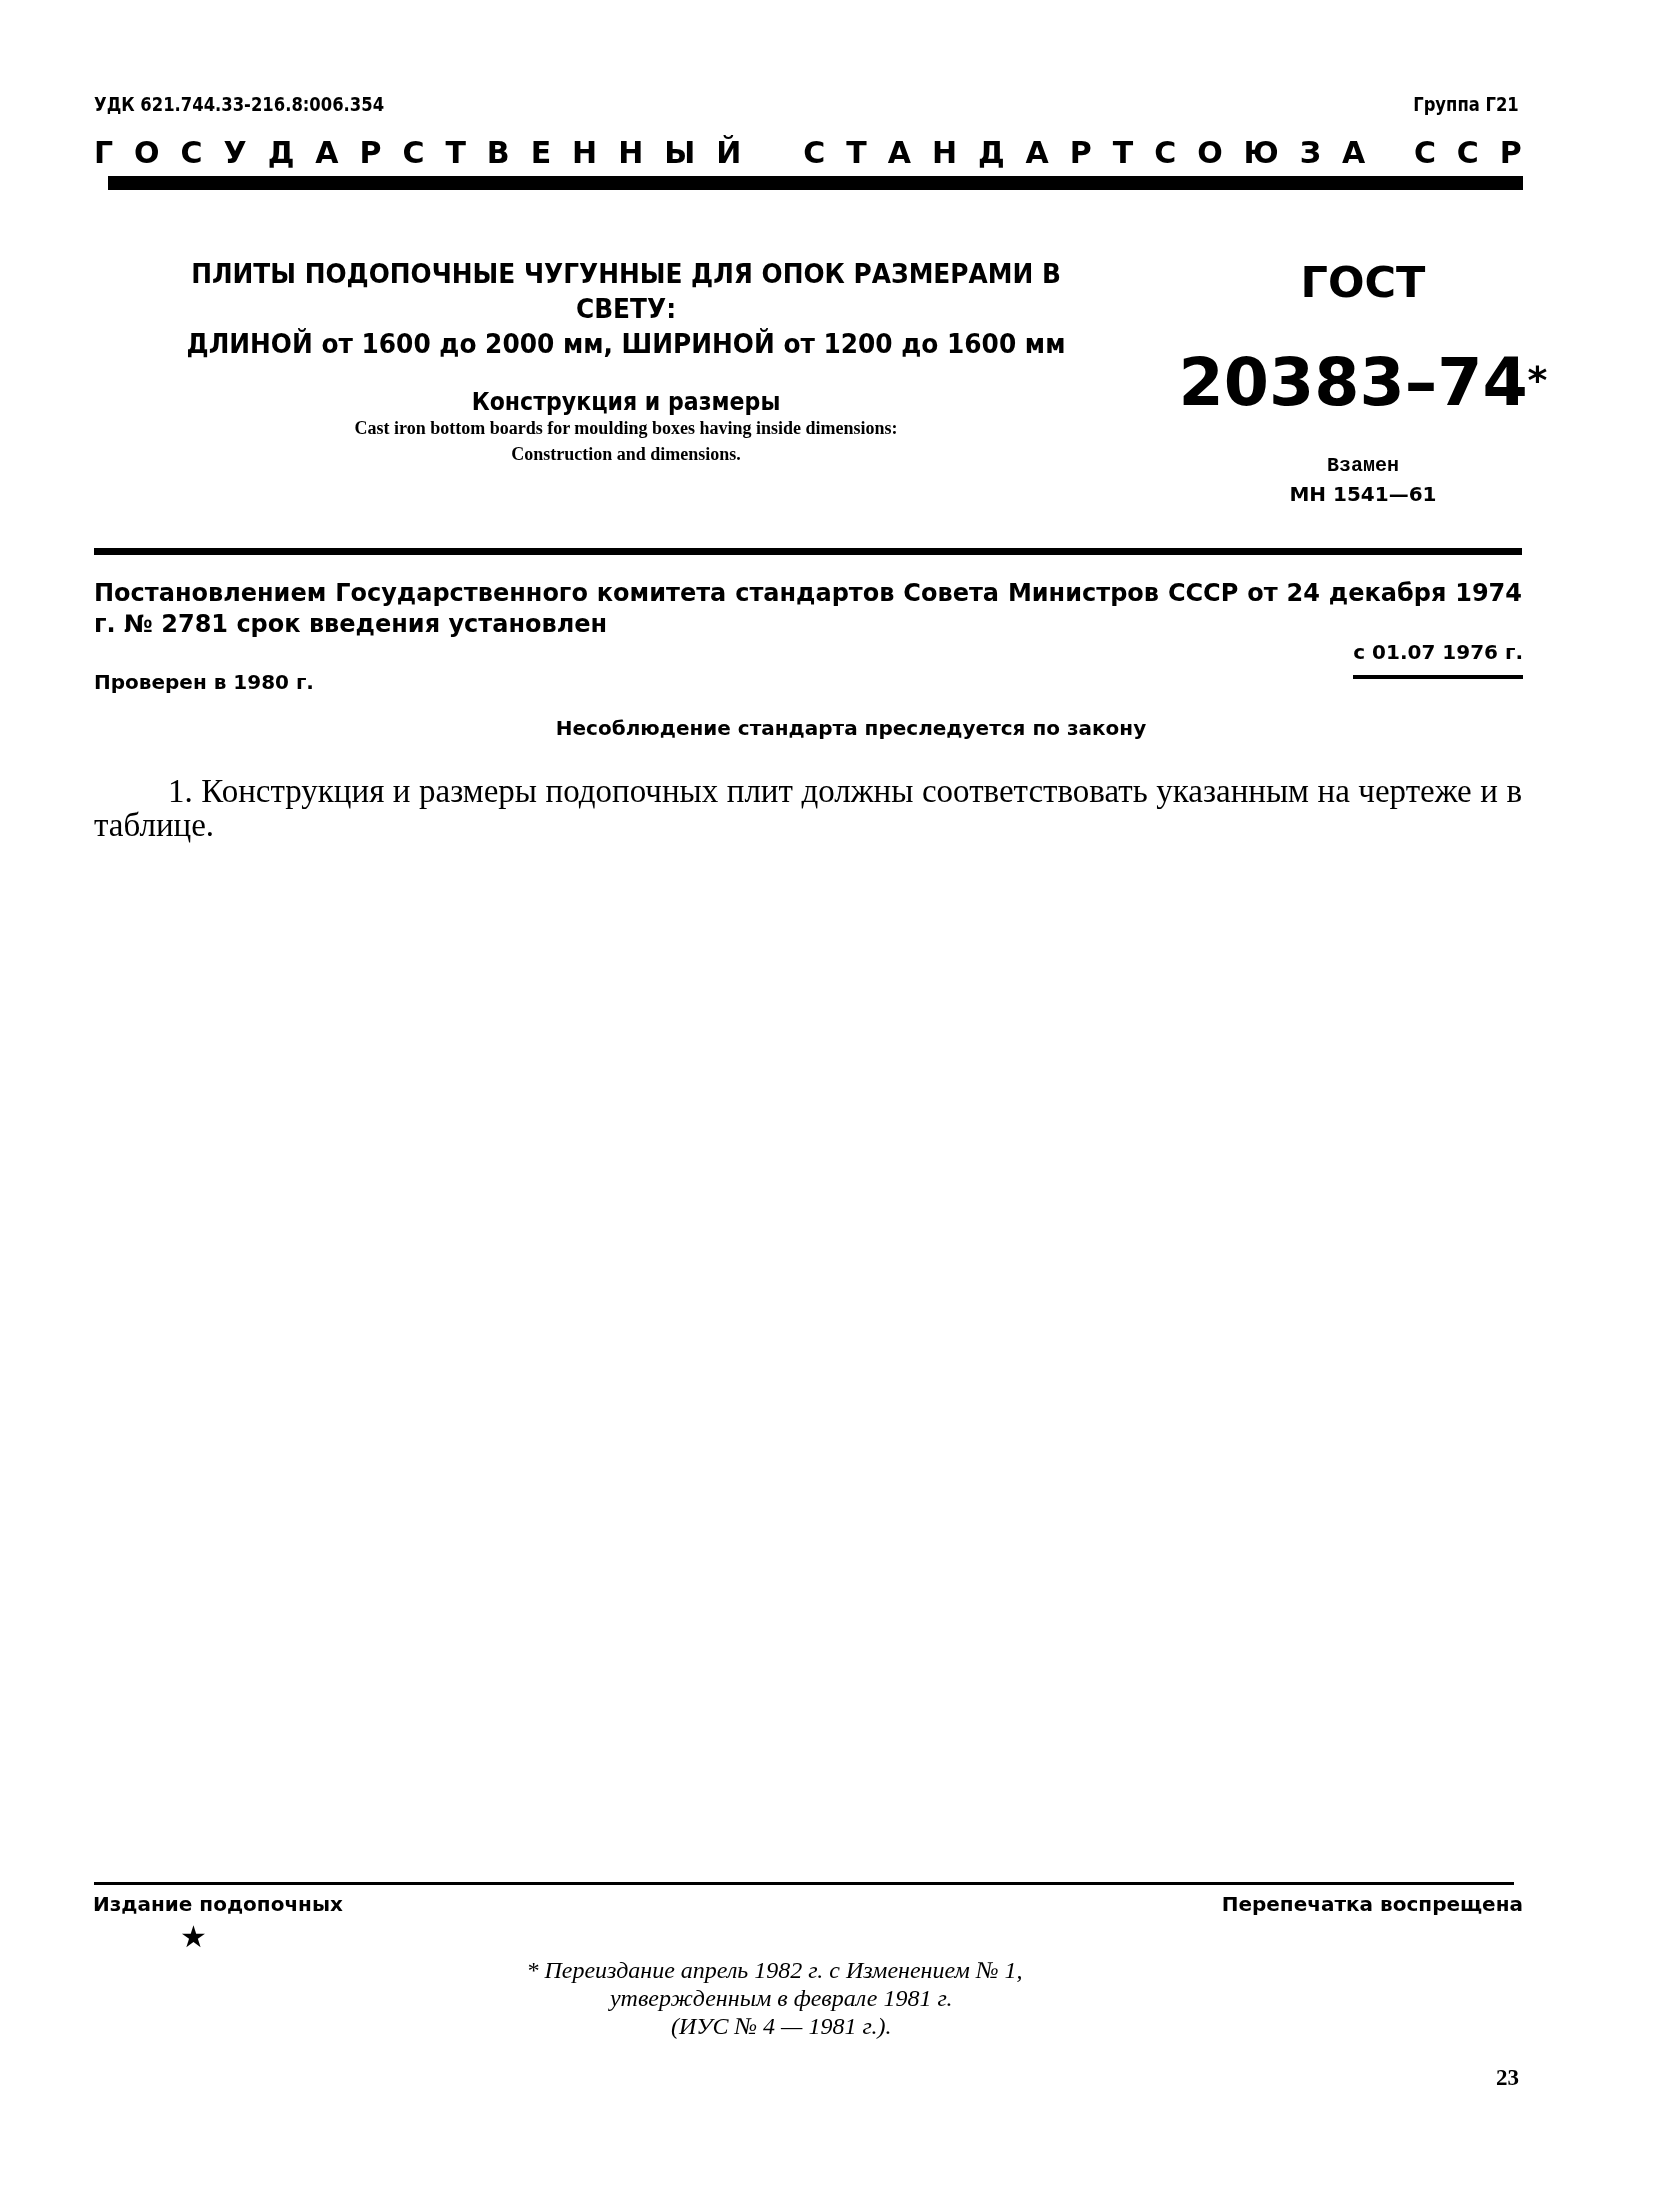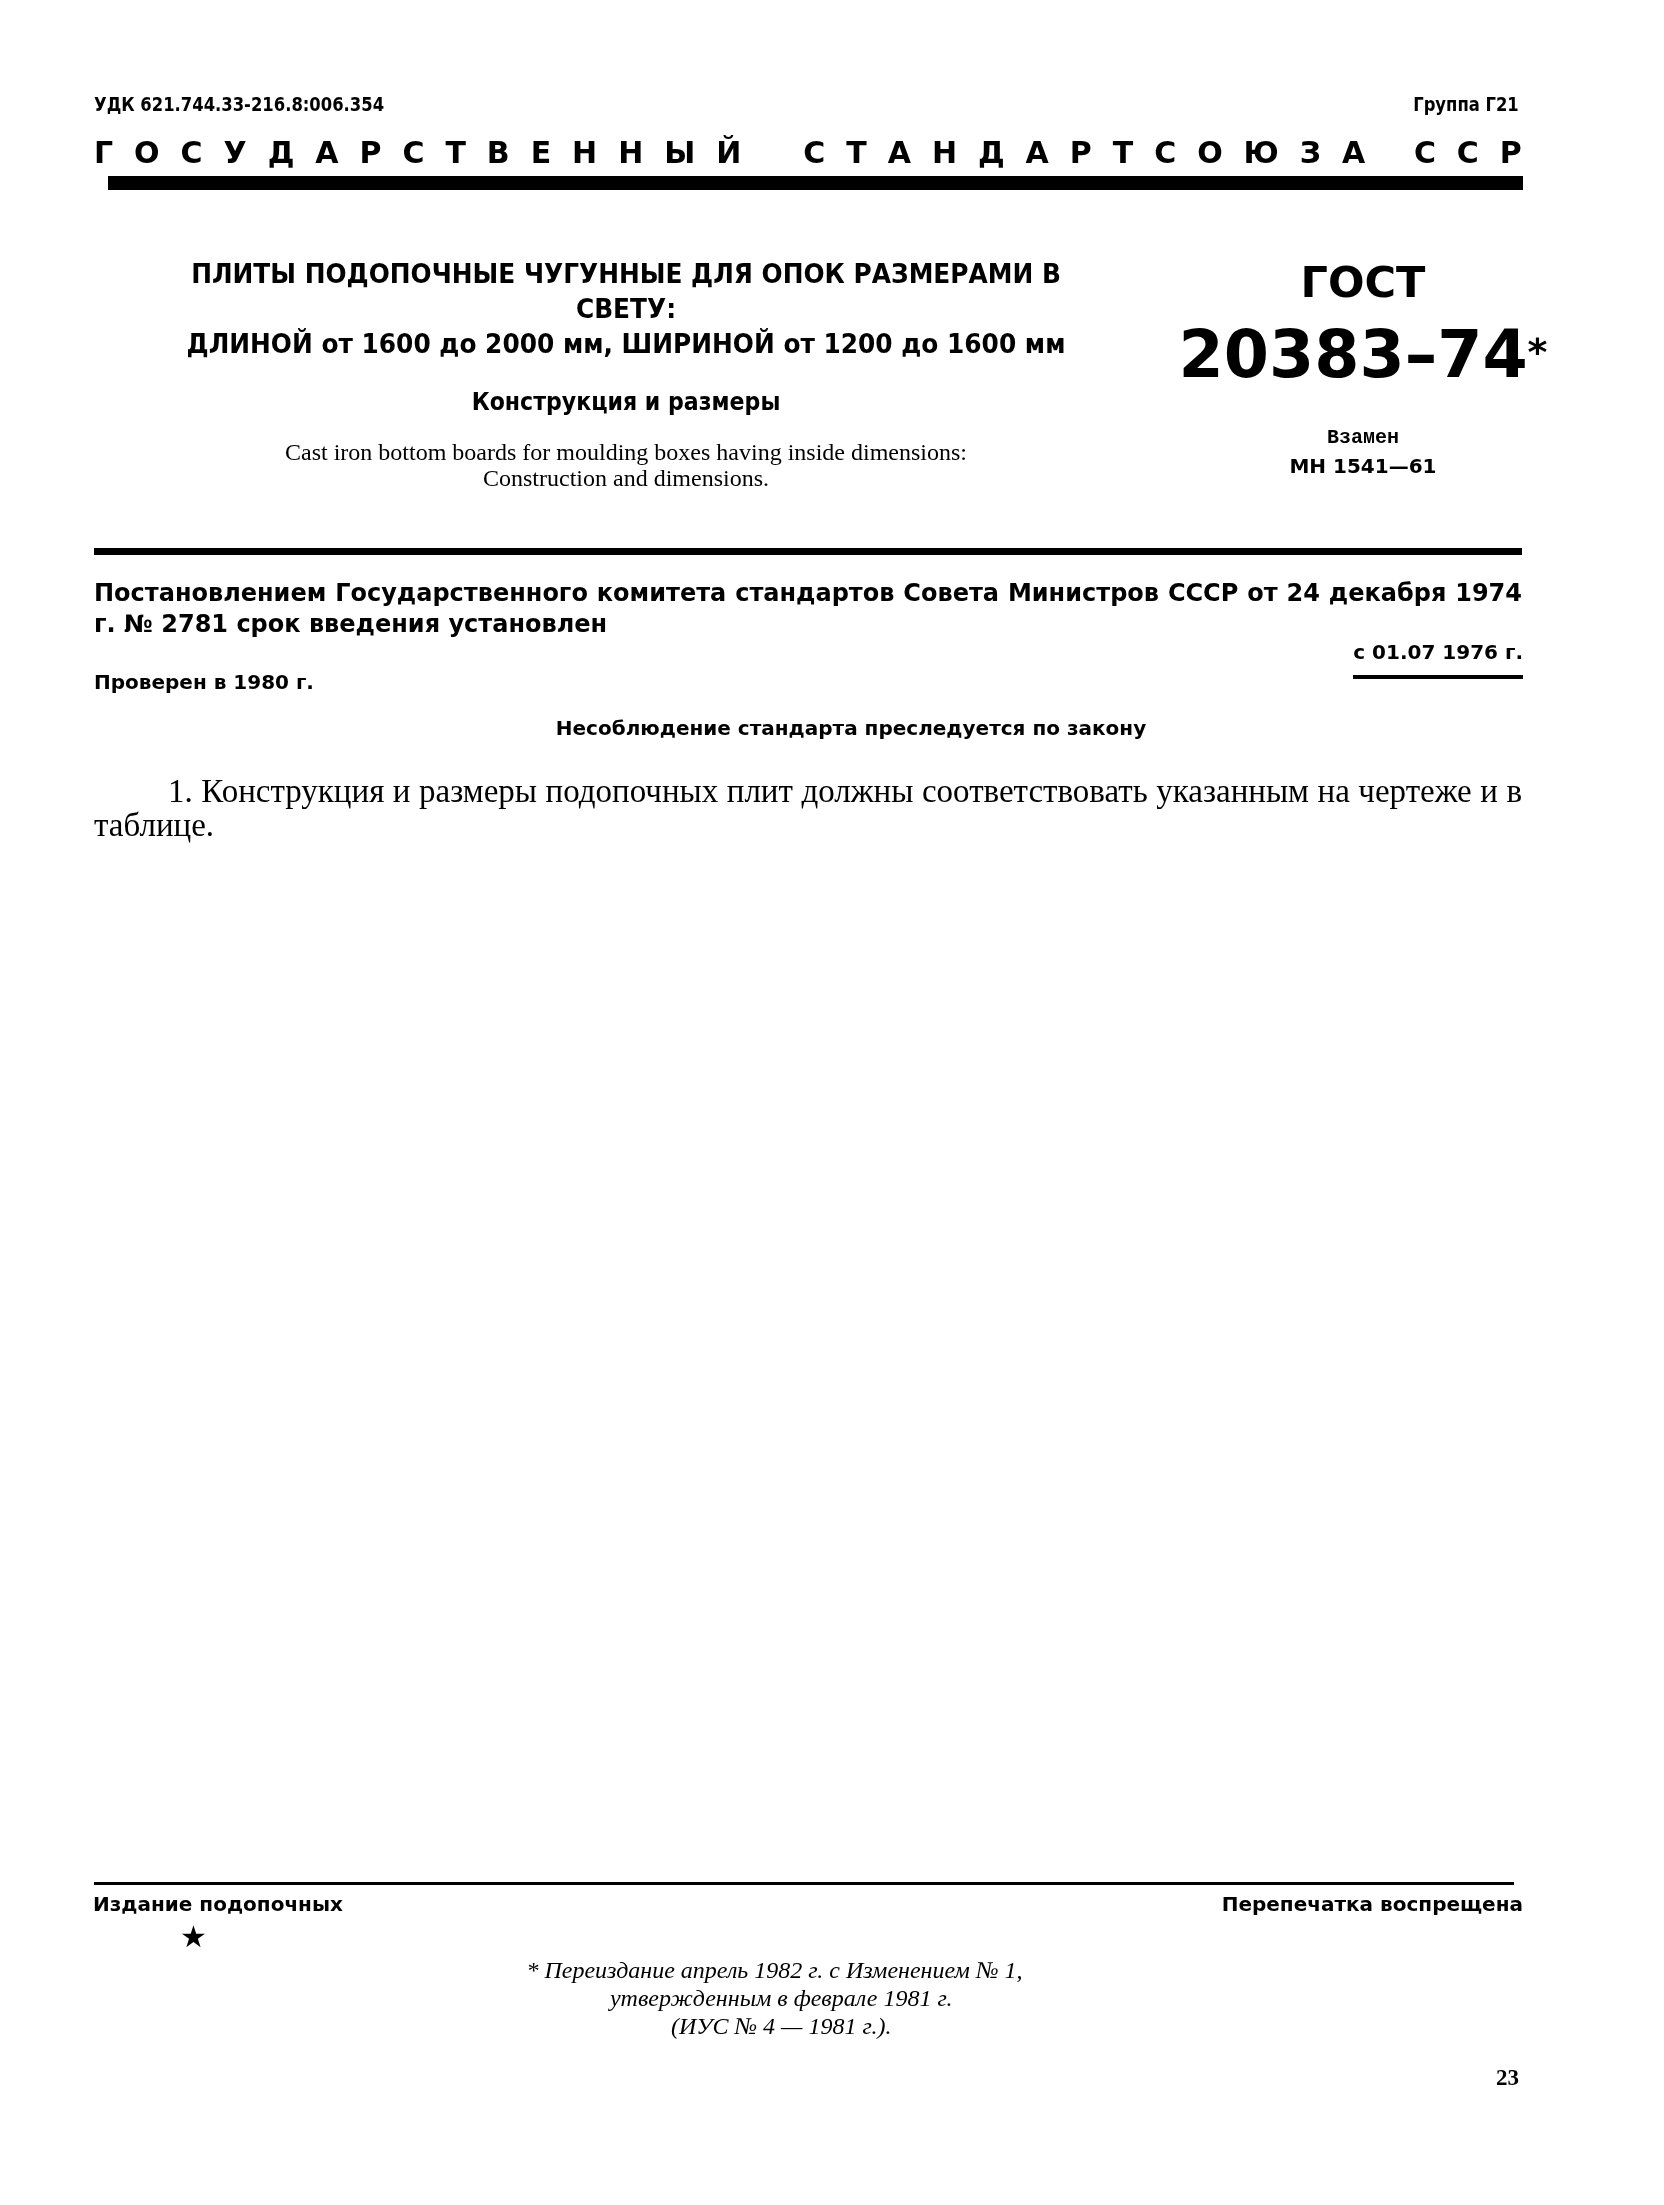--- a/index.html
+++ b/index.html
@@ -10,25 +10,25 @@
   #udk { left: 94px; top: 92px; font-size: 20px; font-weight: bold; font-family: "DejaVu Sans", sans-serif; transform: scaleX(0.82); transform-origin: left; }
   #group { right: 145px; top: 92px; font-size: 20px; font-weight: bold; font-family: "DejaVu Sans", sans-serif; transform: scaleX(0.82); transform-origin: right; }
 
   #banner { left: 94px; top: 135px; width: 1428px; font-size: 30px; font-weight: bold; font-family: "DejaVu Sans", sans-serif; display: flex; justify-content: space-between; }
   #banner span { display: inline-block; }
 
   #title-block { left: 101px; top: 256px; width: 1050px; text-align: center; }
   #title-line1 { font-size: 27px; font-weight: bold; font-family: "DejaVu Sans", sans-serif; transform: scaleX(0.92); line-height: 35px; }
   #title-line2 { font-size: 27px; font-weight: bold; font-family: "DejaVu Sans", sans-serif; transform: scaleX(0.92); line-height: 35px; }
   #subtitle-ru { margin-top: 27px; font-size: 24px; font-weight: bold; font-family: "DejaVu Sans", sans-serif; transform: scaleX(0.92); }
-  #subtitle-en { margin-top: 24px; font-size: 24px; font-family: "Liberation Serif", serif; line-height: 25.6px; }
+  #subtitle-en { font-size: 18px; font-family: "Liberation Serif", serif; line-height: 25.6px; font-weight: bold; }
 
   #gost-block { left: 1144px; top: 249px; width: 438px; text-align: center; }
   #gost-word { font-size: 43px; font-weight: bold; font-family: "DejaVu Sans", sans-serif; line-height: 67px; }
-  #gost-number { font-size: 65px; font-weight: bold; font-family: "DejaVu Sans", sans-serif; line-height: 73px; }
+  #gost-number { font-size: 65px; font-weight: bold; font-family: "DejaVu Sans", sans-serif; line-height: 73px; margin-top: 28px; }
   #gost-number .star { font-size: 38px; vertical-align: 12px; }
   #replaces-label { margin-top: 35px; font-size: 20px; font-weight: bold; font-family: Liberation Mono, monospace; }
   #replaces-value { margin-top: 5.4px; font-size: 20px; font-weight: bold; font-family: "DejaVu Sans", sans-serif; }
 
   #decree { left: 94px; top: 578px; width: 1428px; font-size: 24px; font-weight: bold; font-family: "DejaVu Sans", sans-serif; line-height: 31px; text-align: justify; text-align-last: left; }
   #effective-date { right: 141px; top: 640px; font-size: 20px; font-weight: bold; font-family: "DejaVu Sans", sans-serif; }
   #checked { left: 94px; top: 670px; font-size: 20px; font-weight: bold; font-family: "DejaVu Sans", sans-serif; }
   #warning { left: 0; width: 1664px; top: 716px; text-align: center; font-size: 20px; font-weight: bold; font-family: "DejaVu Sans", sans-serif; padding-left: 38px; box-sizing: border-box; }
 
   #clause { left: 94px; top: 774px; width: 1428px; font-size: 33px; font-family: Liberation Serif, serif; line-height: 34px; text-indent: 74px; text-align: justify; }

